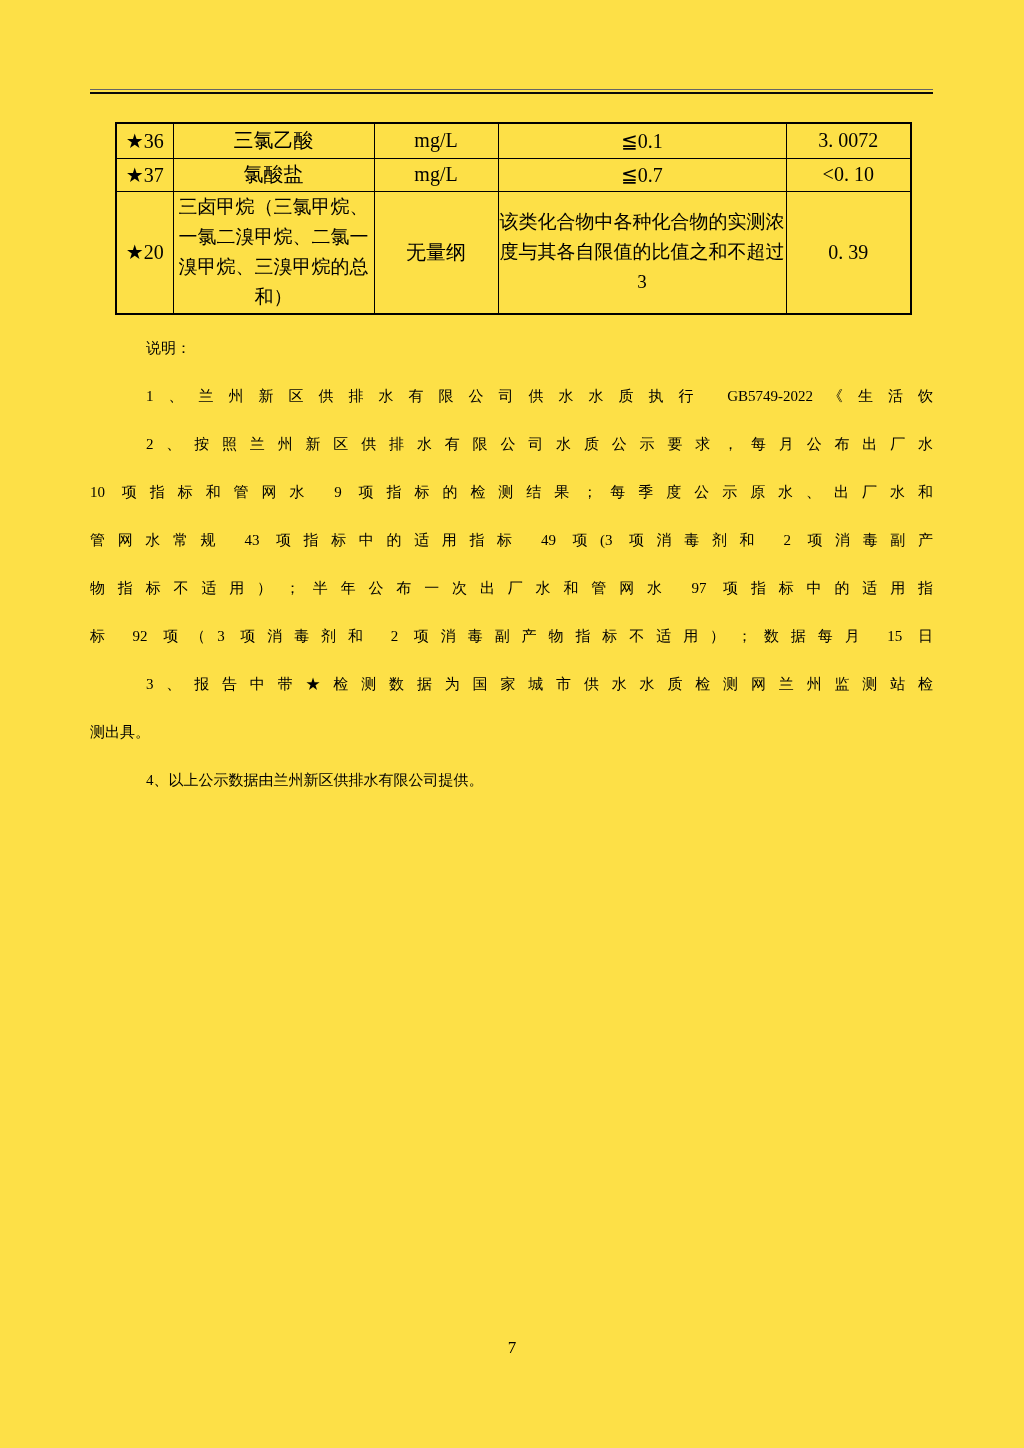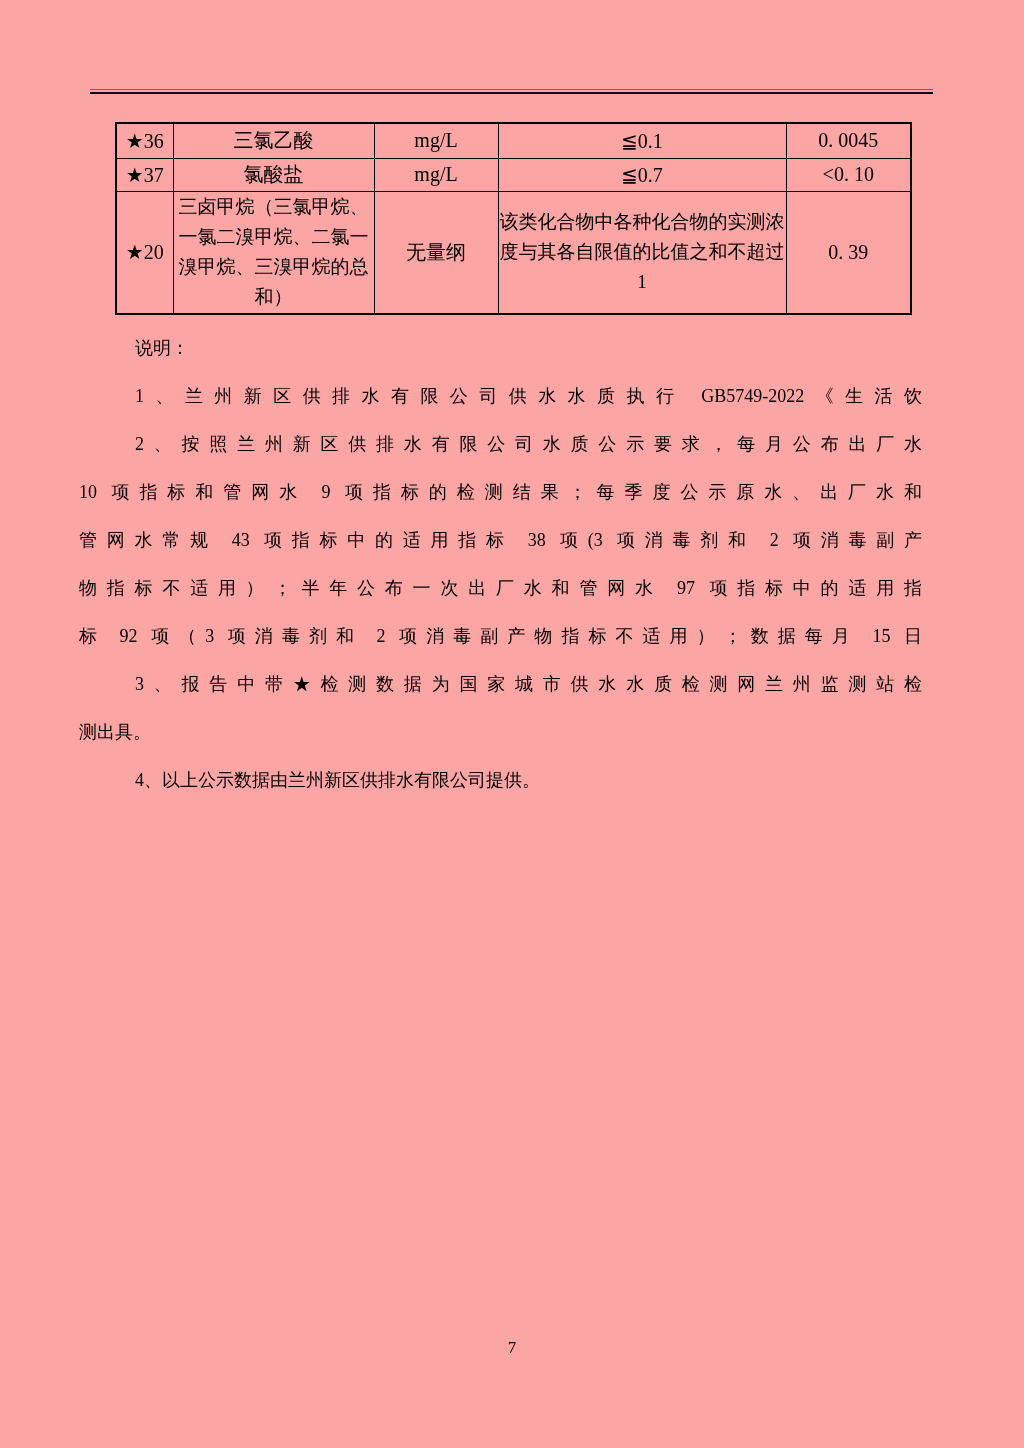--- a/index.html
+++ b/index.html
@@ -4,21 +4,21 @@
 <style>
   html, body {
     margin: 0;
     padding: 0;
     background: #ffffff;
   }
   #page {
     position: relative;
     width: 1024px;
     height: 1448px;
-    background: #fca5a5;
+    background: #fde047;
     font-family: "Liberation Serif", "DejaVu Serif", serif;
     color: #000;
     overflow: hidden;
   }
 
   
   #header-rule {
     position: absolute;
     left: 90px;
     top: 89px;
@@ -53,24 +53,24 @@
   #water-table tr.r3 td.c-limit {
     font-size: 19px;
     line-height: 30px;
     white-space: pre-wrap;
     padding: 0 1px;
   }
 
   
   #notes {
     position: absolute;
-    left: 79px;
+    left: 90px;
     top: 324px;
     width: 843px;
-    font-size: 18px;
+    font-size: 15px;
     line-height: 48px;
     text-align: left;
     font-family: Liberation Serif, serif;
   }
   #notes .line {
     height: 48px;
     white-space: nowrap;
   }
   #notes .line.indent { text-indent: 56px; }
   #notes .line.full {
@@ -103,46 +103,46 @@
       <col style="width:124px">
       <col style="width:288px">
       <col style="width:125px">
     </colgroup>
     <tbody>
       <tr class="r1">
         <td class="c-no">★36</td>
         <td class="c-name">三氯乙酸</td>
         <td class="c-unit">mg/L</td>
         <td class="c-limit">≦0.1</td>
-        <td class="c-val">0. 0045</td>
+        <td class="c-val">3. 0072</td>
       </tr>
       <tr class="r2">
         <td class="c-no">★37</td>
         <td class="c-name">氯酸盐</td>
         <td class="c-unit">mg/L</td>
         <td class="c-limit">≦0.7</td>
         <td class="c-val">&lt;0. 10</td>
       </tr>
       <tr class="r3">
         <td class="c-no">★20</td>
         <td class="c-name">三卤甲烷（三氯甲烷、一氯二溴甲烷、二氯一溴甲烷、三溴甲烷的总和）</td>
         <td class="c-unit">无量纲</td>
         <td class="c-limit">该类化合物中各种化合物的实测浓度与其各自限值的比值之和不超过
-1</td>
+3</td>
         <td class="c-val">0. 39</td>
       </tr>
     </tbody>
   </table>
 
   <div id="notes">
     <div class="line indent">说明：</div>
     <div class="line indent full">1、兰州新区供排水有限公司供水水质执行 GB5749-2022《生活饮</div>
     <div class="line indent full">2、按照兰州新区供排水有限公司水质公示要求，每月公布出厂水</div>
     <div class="line full">10 项指标和管网水 9 项指标的检测结果；每季度公示原水、出厂水和</div>
-    <div class="line full">管网水常规 43 项指标中的适用指标 38 项(3 项消毒剂和 2 项消毒副产</div>
+    <div class="line full">管网水常规 43 项指标中的适用指标 49 项(3 项消毒剂和 2 项消毒副产</div>
     <div class="line full">物指标不适用）；半年公布一次出厂水和管网水 97 项指标中的适用指</div>
     <div class="line full">标 92 项（3 项消毒剂和 2 项消毒副产物指标不适用）；数据每月 15 日</div>
     <div class="line indent full">3、报告中带★检测数据为国家城市供水水质检测网兰州监测站检</div>
     <div class="line">测出具。</div>
     <div class="line indent">4、以上公示数据由兰州新区供排水有限公司提供。</div>
   </div>
 
   <div id="page-number">7</div>
 
 </div>

